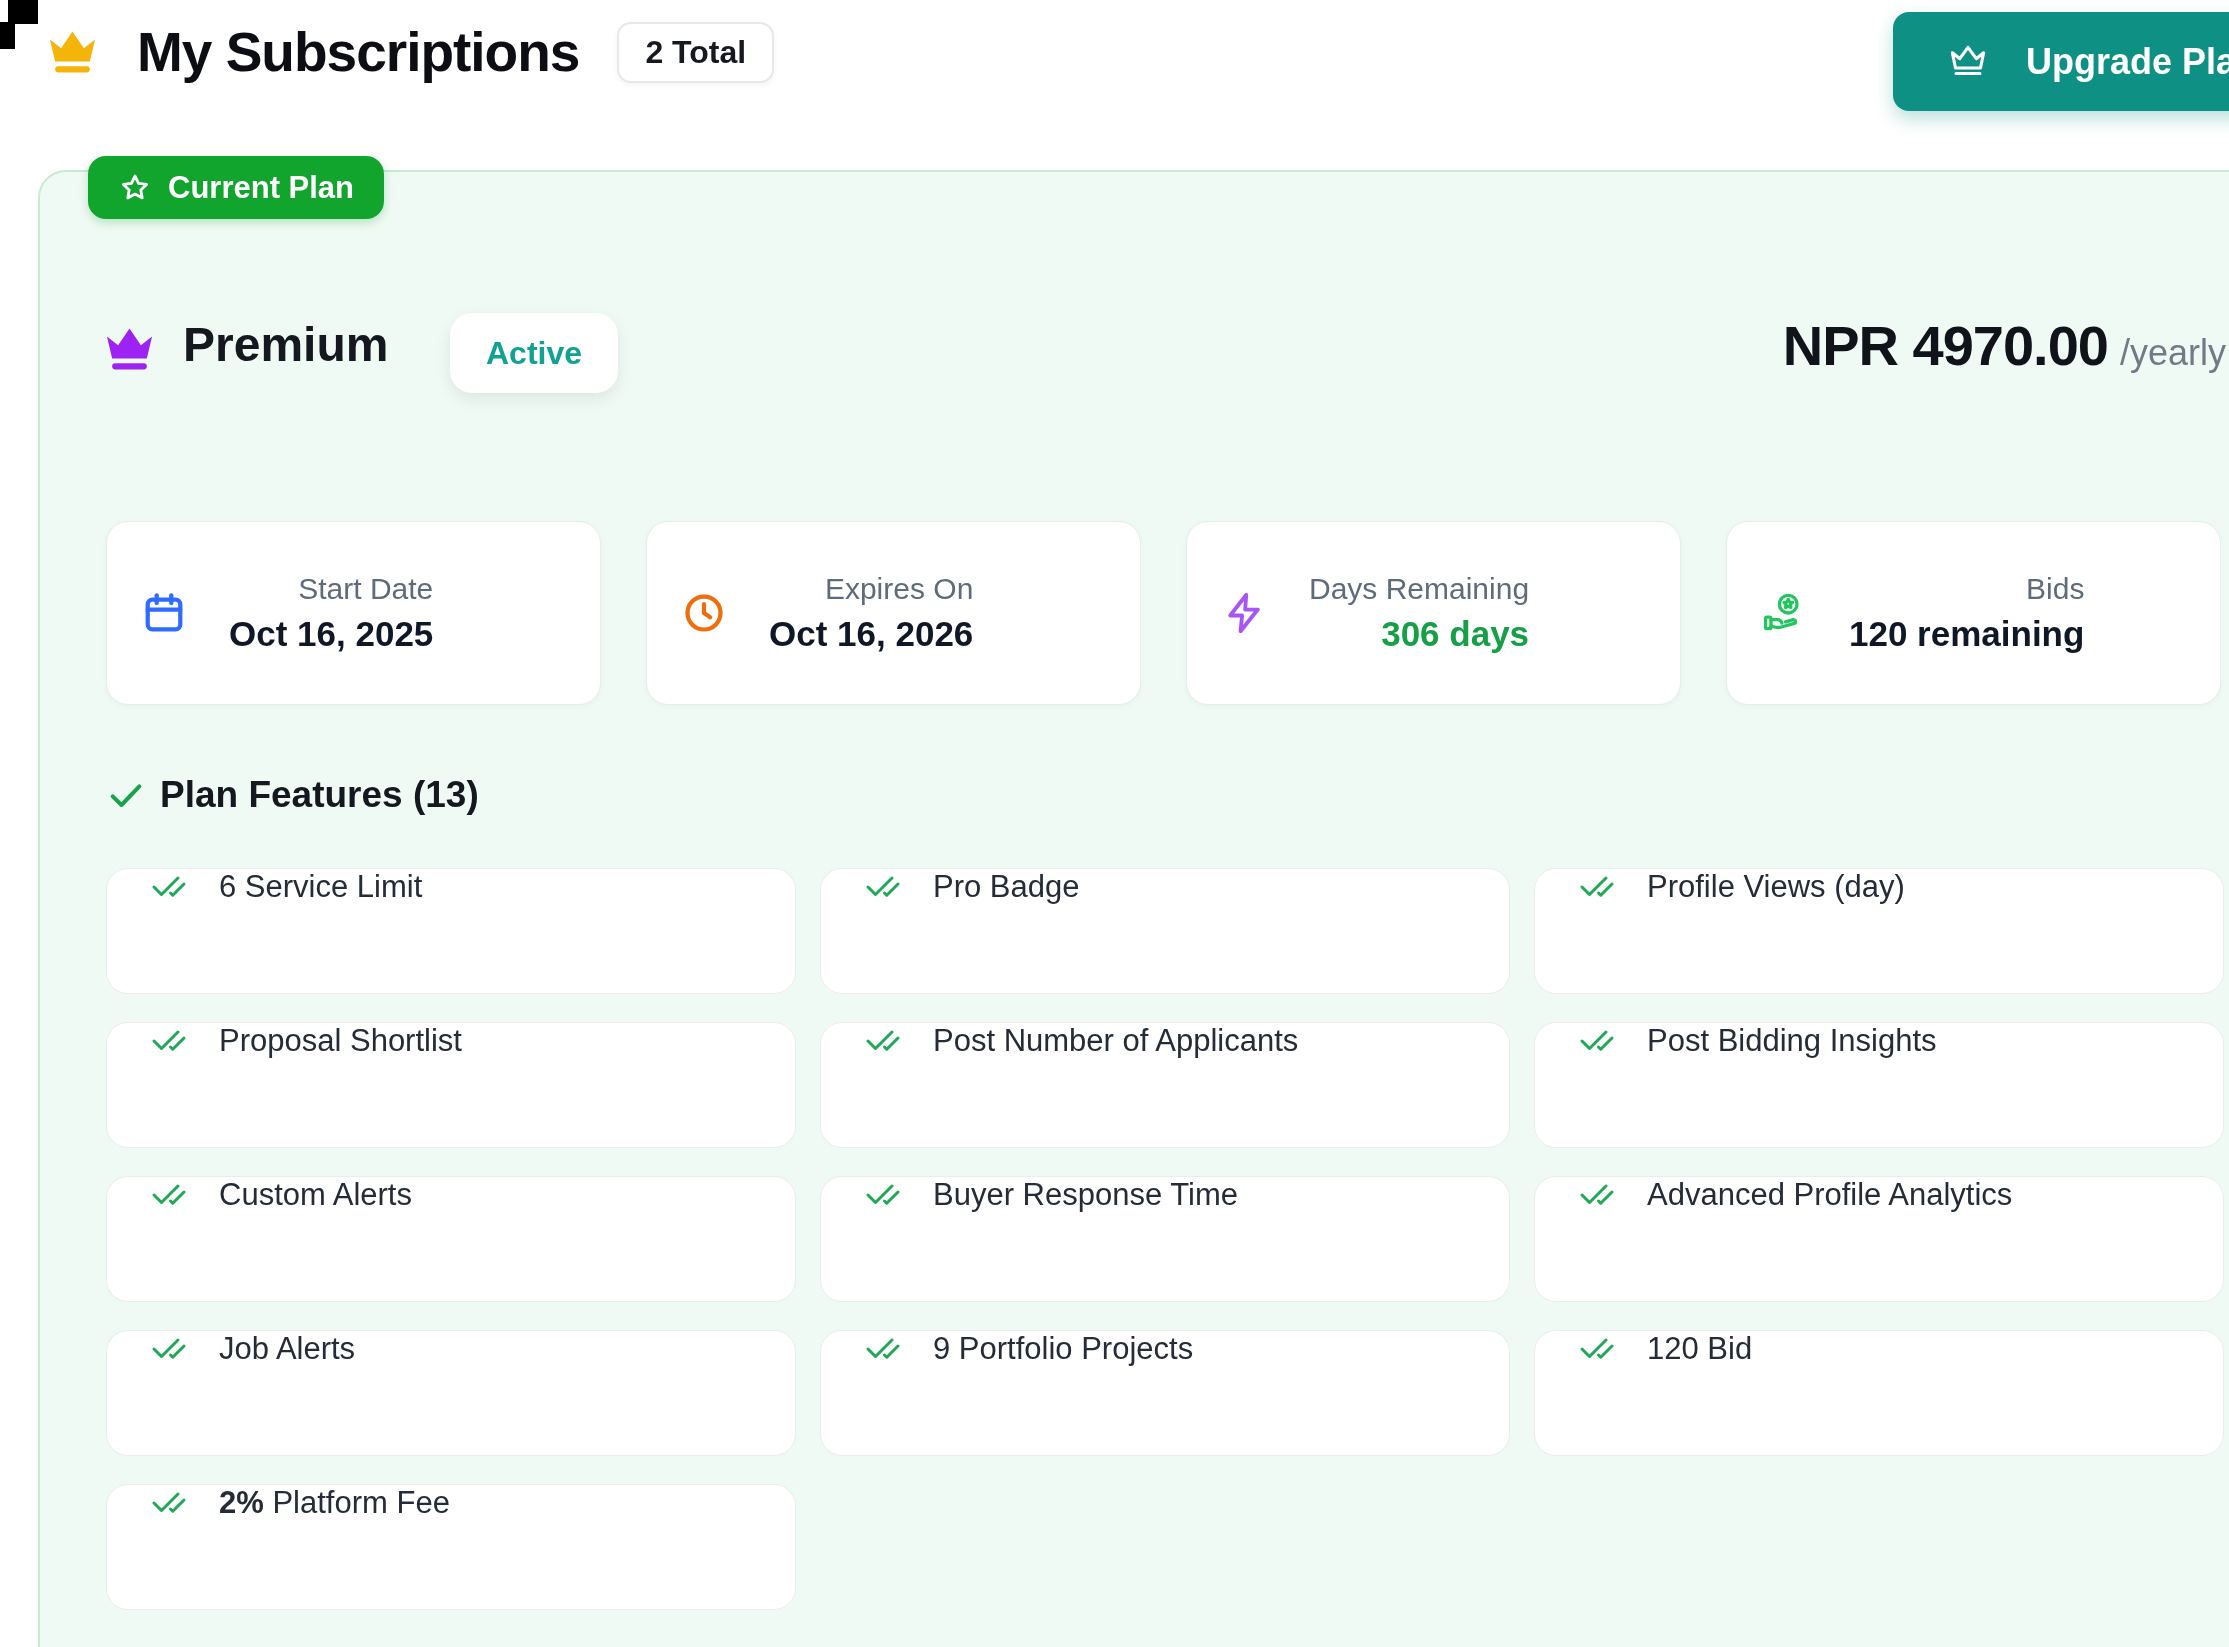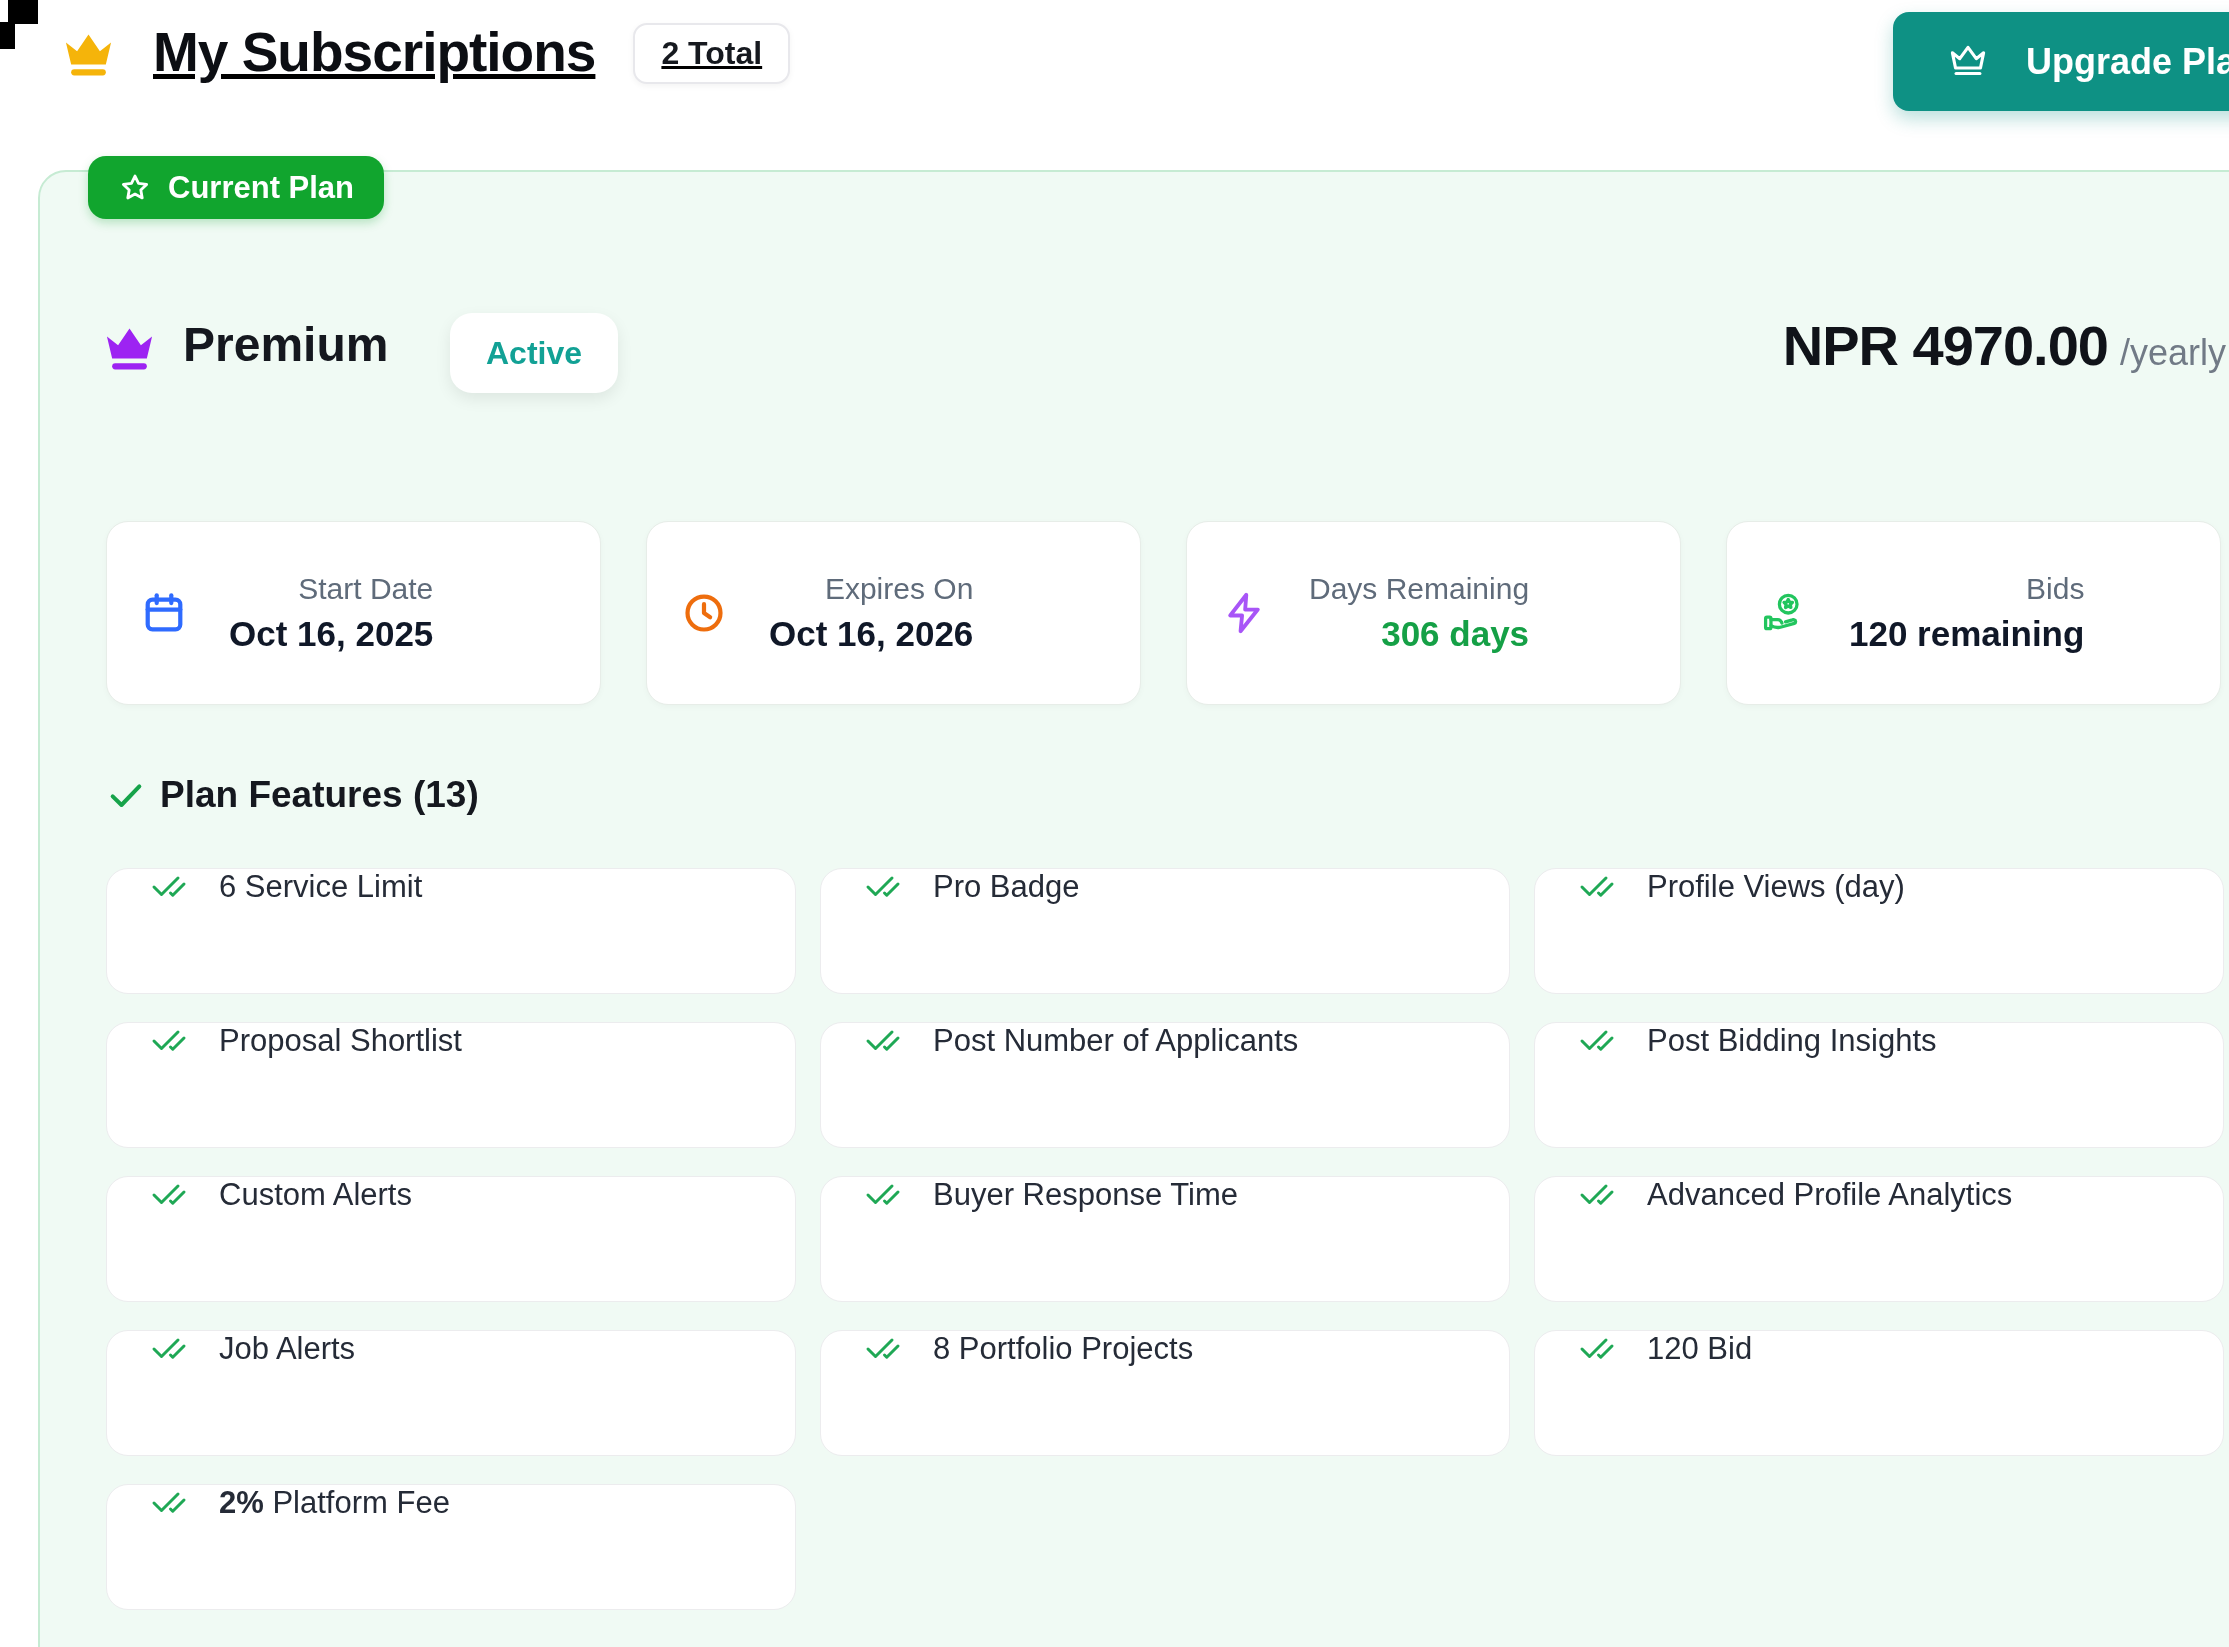--- a/index.html
+++ b/index.html
@@ -9,21 +9,21 @@
     font-family:"Liberation Sans","DejaVu Sans",sans-serif;
     -webkit-font-smoothing:antialiased;
   }
   svg{display:block;}
 
   
   .glitch-a{position:absolute;left:8px;top:0;width:30px;height:24px;background:#000;}
   .glitch-b{position:absolute;left:0;top:22px;width:15px;height:27px;background:#000;}
 
   
-  .hdr-left{position:absolute;left:60px;top:20px;display:flex;align-items:flex-end;text-decoration:underline;}
+  .hdr-left{position:absolute;left:44px;top:20px;display:flex;align-items:center;}
   .hdr-crown{width:57px;height:57px;color:#f5b40a;}
   .page-title{margin-left:36px;font-size:55px;font-weight:700;color:#0c0e13;letter-spacing:-1px;white-space:nowrap;}
   .total-badge{
     margin-left:38px;padding:10px 26px;font-size:32px;font-weight:700;color:#16191f;
     background:#fff;border:2px solid #e8e8ec;border-radius:14px;
     box-shadow:0 2px 6px rgba(0,0,0,.05);white-space:nowrap;
   }
   .upgrade-btn{
     position:absolute;left:1893px;top:12px;width:426px;height:99px;
     background:#0e9184;border:none;border-radius:16px;cursor:pointer;
@@ -287,21 +287,21 @@
           <path d="M22 10 L14.5 17.5 L13 16"></path>
         </svg>
       <span class="feature-text"><b></b><span>Job Alerts</span></span>
     </div>
 
     <div class="feature-item">
       <svg viewBox="0 0 24 24" fill="none" stroke="currentColor" stroke-width="2" stroke-linecap="round" stroke-linejoin="round">
           <path d="M18 6 L7 17 L2 12"></path>
           <path d="M22 10 L14.5 17.5 L13 16"></path>
         </svg>
-      <span class="feature-text"><b></b><span>8 Portfolio Projects</span></span>
+      <span class="feature-text"><b></b><span>9 Portfolio Projects</span></span>
     </div>
 
     <div class="feature-item">
       <svg viewBox="0 0 24 24" fill="none" stroke="currentColor" stroke-width="2" stroke-linecap="round" stroke-linejoin="round">
           <path d="M18 6 L7 17 L2 12"></path>
           <path d="M22 10 L14.5 17.5 L13 16"></path>
         </svg>
       <span class="feature-text"><b></b><span>120 Bid</span></span>
     </div>
 

